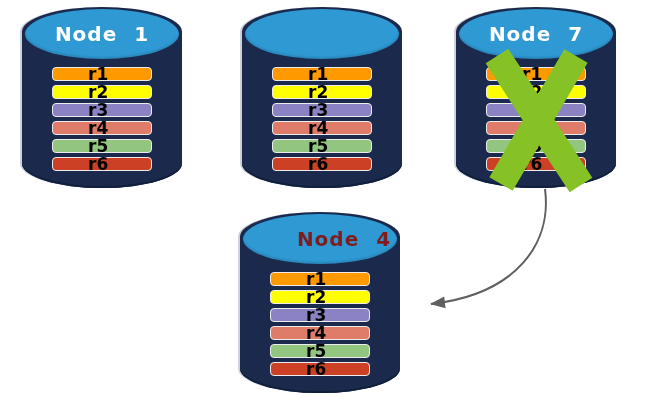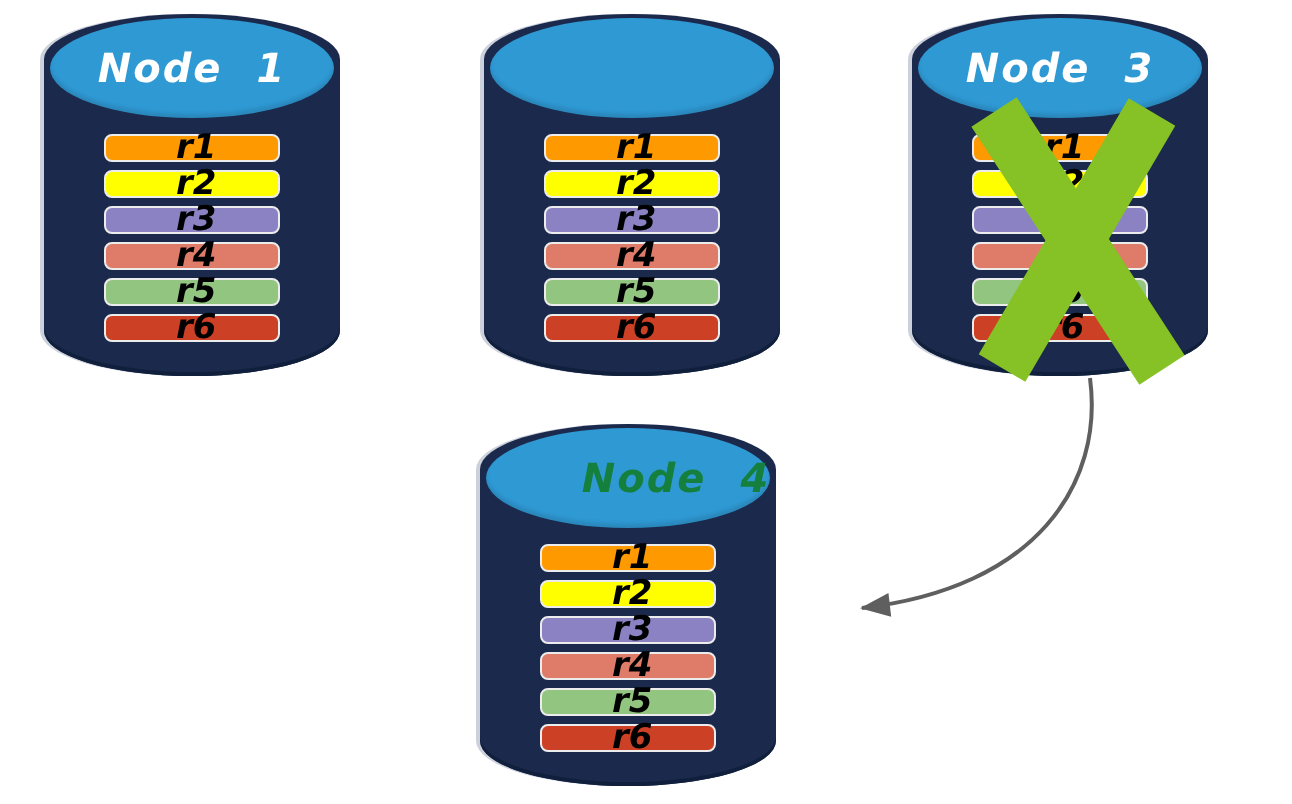--- a/index.html
+++ b/index.html
@@ -7,21 +7,21 @@
     font-family: "DejaVu Sans", "Liberation Sans", sans-serif;
     width: 646px; height: 402px;
   }
   .canvas {
     position: relative;
     width: 646px; height: 402px;
     overflow: hidden;
   }
   .node {
     position: absolute;
-    width: 148px; height: 181px; font-style: italic;
+    width: 160px; height: 181px;
   }
   .cyl-body {
     position: absolute;
     left: 0; top: 0; right: 0; bottom: 0;
     border-radius: 88px / 27px;
     box-shadow: -2px 0 0 #ccd1dc, inset 0 -2px 0 #101f3c;
   }
   .cyl-top {
     position: absolute;
     left: 3px; right: 3px; top: 2px;
@@ -89,35 +89,35 @@
       <div class="bar" style="background-color: rgb(139, 130, 196); color: rgb(0, 0, 0);">r3</div>
       <div class="bar" style="background-color: rgb(222, 123, 105); color: rgb(0, 0, 0);">r4</div>
       <div class="bar" style="background-color: rgb(146, 197, 127); color: rgb(0, 0, 0);">r5</div>
       <div class="bar" style="background-color: rgb(204, 65, 37); color: rgb(0, 0, 0);">r6</div>
     </div>
   </div>
 
   <div class="node" style="left:456px; top:7px;">
     <div class="cyl-body" style="background-color: rgb(27, 42, 76);"></div>
     <div class="cyl-top" style="background-color: rgb(47, 153, 212);"></div>
-    <div class="node-label" style="color: rgb(255, 255, 255);">Node 3</div>
+    <div class="node-label" style="color: rgb(255, 255, 255);">Node 7</div>
     <div class="bars">
       <div class="bar" style="background-color: rgb(254, 153, 0); color: rgb(0, 0, 0);">r1</div>
       <div class="bar" style="background-color: rgb(255, 255, 0); color: rgb(0, 0, 0);">r2</div>
       <div class="bar" style="background-color: rgb(139, 130, 196); color: rgb(0, 0, 0);">r3</div>
       <div class="bar" style="background-color: rgb(222, 123, 105); color: rgb(0, 0, 0);">r4</div>
       <div class="bar" style="background-color: rgb(146, 197, 127); color: rgb(0, 0, 0);">r5</div>
       <div class="bar" style="background-color: rgb(204, 65, 37); color: rgb(0, 0, 0);">r6</div>
     </div>
   </div>
 
   <div class="node" style="left:240px; top:212px;">
     <div class="cyl-body" style="background-color: rgb(27, 42, 76);"></div>
     <div class="cyl-top" style="background-color: rgb(47, 153, 212);"></div>
-    <div class="node-label" style="color: #15803d; margin-left: 48px;">Node 4</div>
+    <div class="node-label" style="color: #7f1d1d; margin-left: 48px;">Node 4</div>
     <div class="bars">
       <div class="bar" style="background-color: rgb(254, 153, 0); color: rgb(0, 0, 0);">r1</div>
       <div class="bar" style="background-color: rgb(255, 255, 0); color: rgb(0, 0, 0);">r2</div>
       <div class="bar" style="background-color: rgb(139, 130, 196); color: rgb(0, 0, 0);">r3</div>
       <div class="bar" style="background-color: rgb(222, 123, 105); color: rgb(0, 0, 0);">r4</div>
       <div class="bar" style="background-color: rgb(146, 197, 127); color: rgb(0, 0, 0);">r5</div>
       <div class="bar" style="background-color: rgb(204, 65, 37); color: rgb(0, 0, 0);">r6</div>
     </div>
   </div>
 

